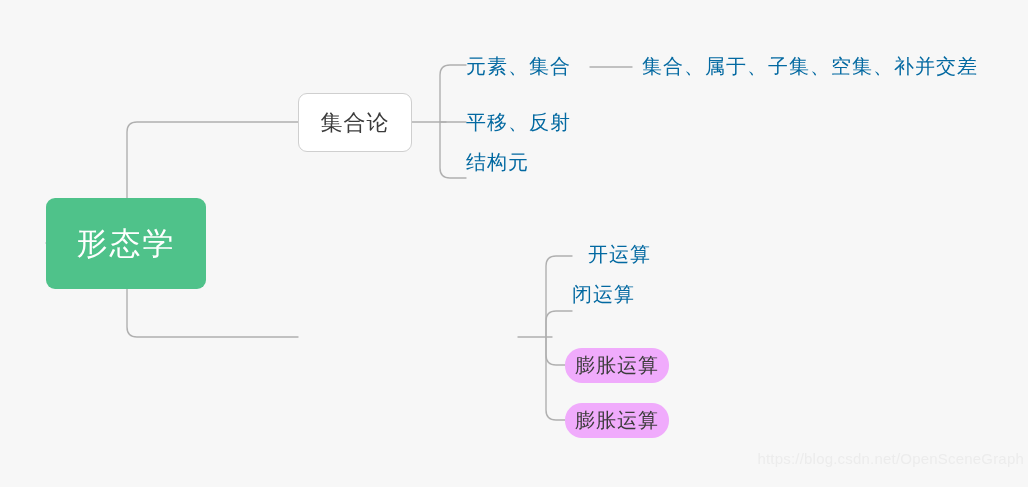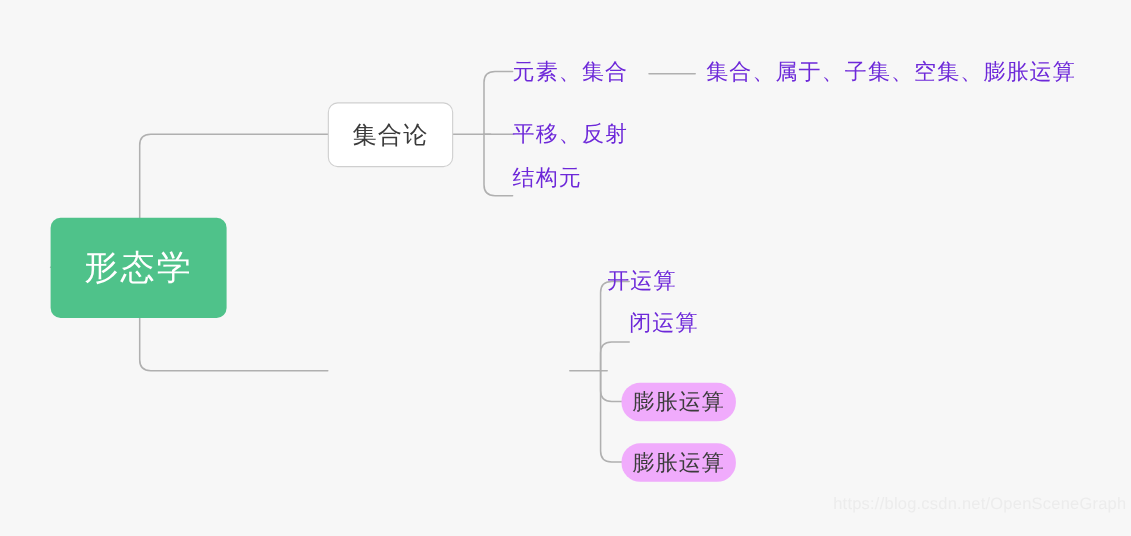--- a/index.html
+++ b/index.html
@@ -70,21 +70,21 @@
     left: 298px;
     top: 308px;
     width: 220px;
     height: 60px;
   }
 
   
   .leaf {
     position: absolute;
     white-space: nowrap;
-    color: #6d28d9;
+    color: #0369a1;
     font-size: 20px;
     letter-spacing: 1px;
     line-height: 1;
   }
 
   
   .pill {
     position: absolute;
     box-sizing: border-box;
     display: flex;
@@ -155,33 +155,33 @@
 
   <div class="node box-node box-set">
     <span>集合论</span>
   </div>
 
   <div class="leaf" style="left:466px; top:56px;">
     <span>元素、集合</span>
   </div>
 
   <div class="leaf" style="left:642px; top:56px;">
-    <span>集合、属于、子集、空集、膨胀运算</span>
+    <span>集合、属于、子集、空集、补并交差</span>
   </div>
 
   <div class="leaf" style="left:466px; top:112px;text-align:center;">
     <span>平移、反射</span>
   </div>
 
   <div class="leaf" style="left:466px; top:152px;">
     <span>结构元</span>
   </div>
 
 
-  <div class="leaf" style="left:552px; top:246px;">
+  <div class="leaf" style="left:588px; top:246px;font-family:Liberation Mono, monospace;">
     <span>开运算</span>
   </div>
 
   <div class="leaf" style="left:572px; top:284px;">
     <span>闭运算</span>
   </div>
 
   <div class="pill pill-dilate">
     <span>膨胀运算</span>
   </div>

